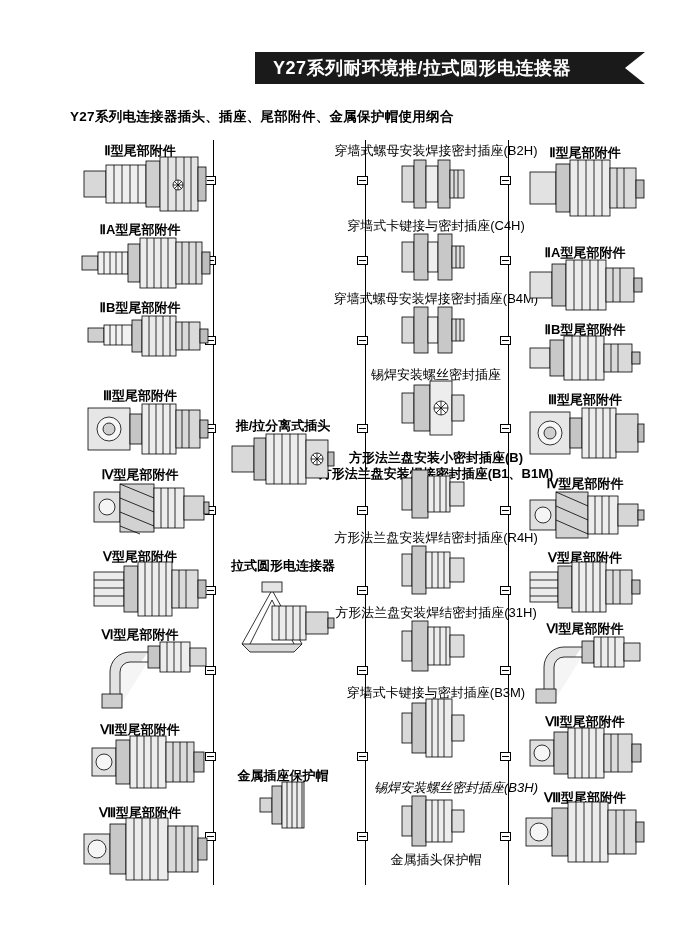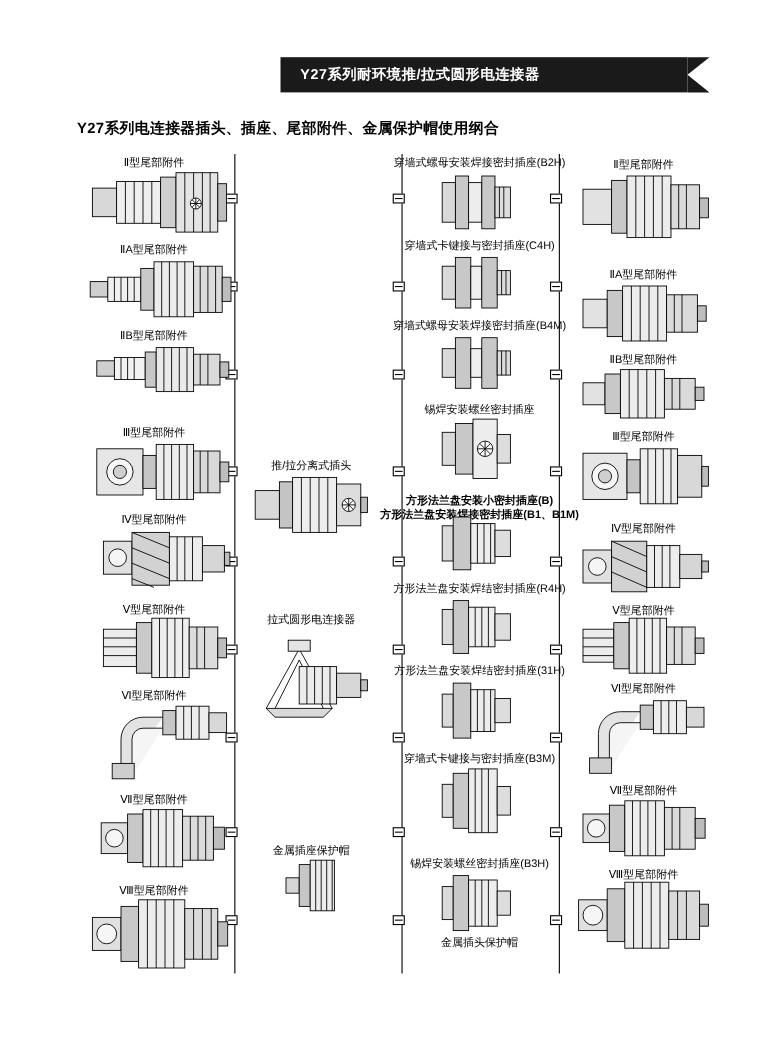--- a/index.html
+++ b/index.html
@@ -42,21 +42,21 @@
     border-bottom: 16px solid #1a1a1a;
     border-right: 20px solid transparent;
   }
   .banner-text {
     position: absolute;
     left: 18px;
     top: 0;
     height: 44px;
     line-height: 32px;
     color: #fff;
-    font-size: 13px;
+    font-size: 18px;
     font-weight: bold;
     letter-spacing: 0.5px;
     white-space: nowrap;
   }
 
   
   .subtitle {
     position: absolute;
     left: 70px;
     top: 108px;
@@ -69,29 +69,29 @@
   
   .vrule {
     position: absolute;
     width: 1px;
     background: #000;
   }
 
   
   .cap {
     position: absolute;
-    font-size: 10px;
-    font-weight: normal;
+    font-size: 13px;
+    font-weight: bold;
     white-space: nowrap;
     text-align: center;
     transform: translateX(-50%);
     line-height: 1.25;
   }
   .cap.small {
-    font-size: 10px;
+    font-size: 13px;
     font-weight: normal;
   }
 
   
   .dwg {
     position: absolute;
   }
   .dwg svg { display: block; }
   .tickbox {
     position: absolute;
@@ -171,21 +171,21 @@
 
 <div class="cap small" style="left:436px; top:143px;">穿墙式螺母安装焊接密封插座(B2H)</div>
 <div class="cap small" style="left:436px; top:218px;">穿墙式卡键接与密封插座(C4H)</div>
 <div class="cap small" style="left:436px; top:291px;">穿墙式螺母安装焊接密封插座(B4M)</div>
 <div class="cap small" style="left:436px; top:367px;">锡焊安装螺丝密封插座</div>
 <div class="cap small" style="left:436px; top:450px; white-space:pre-line;font-weight:bold;">方形法兰盘安装小密封插座(B)
 方形法兰盘安装焊接密封插座(B1、B1M)</div>
 <div class="cap small" style="left:436px; top:530px;">方形法兰盘安装焊结密封插座(R4H)</div>
 <div class="cap small" style="left:436px; top:605px;">方形法兰盘安装焊结密封插座(31H)</div>
 <div class="cap small" style="left:436px; top:685px;">穿墙式卡键接与密封插座(B3M)</div>
-<div class="cap small" style="left:436px; top:780px;">锡焊安装螺丝密封插座(B3H)</div>
+<div class="cap small" style="left:456px; top:780px;font-style:italic;">锡焊安装螺丝密封插座(B3H)</div>
 <div class="cap small" style="left:436px; top:852px;">金属插头保护帽</div>
 
 <div class="cap" style="left:585px; top:145px;">Ⅱ型尾部附件</div>
 <div class="cap" style="left:585px; top:245px;">ⅡA型尾部附件</div>
 <div class="cap" style="left:585px; top:322px;">ⅡB型尾部附件</div>
 <div class="cap" style="left:585px; top:392px;">Ⅲ型尾部附件</div>
 <div class="cap" style="left:585px; top:476px;">Ⅳ型尾部附件</div>
 <div class="cap" style="left:585px; top:550px;">Ⅴ型尾部附件</div>
 <div class="cap" style="left:585px; top:621px;">Ⅵ型尾部附件</div>
 <div class="cap" style="left:585px; top:714px;">Ⅶ型尾部附件</div>

